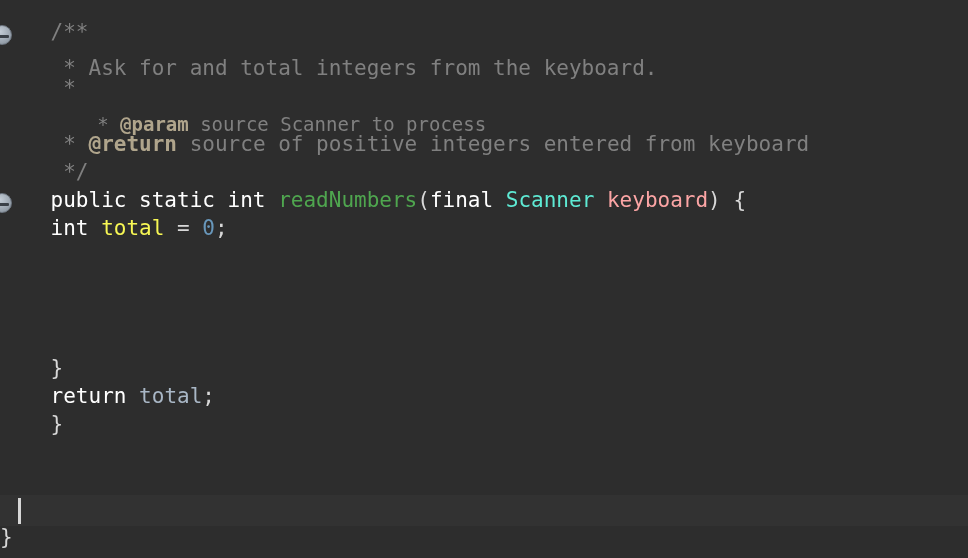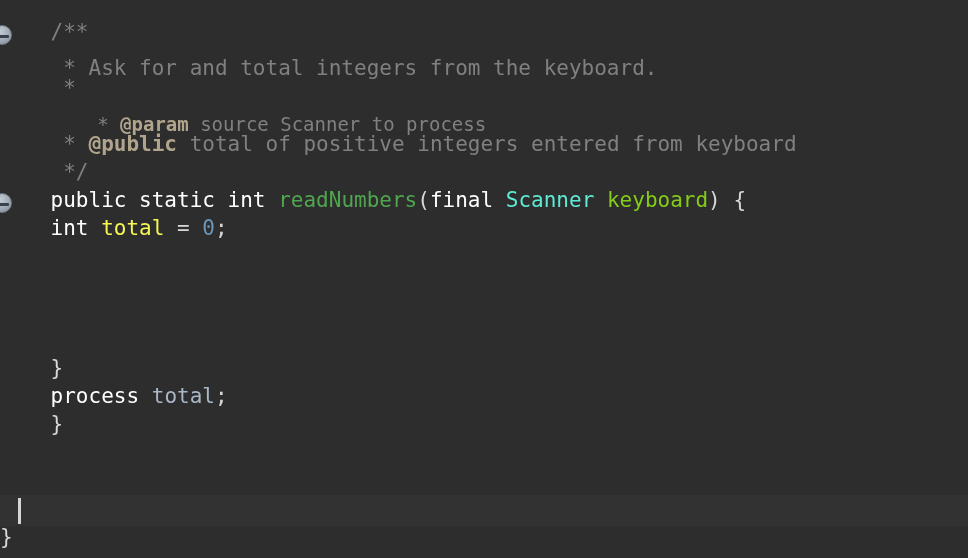--- a/index.html
+++ b/index.html
@@ -44,21 +44,21 @@
     color: #a9b7c6;
   }
   .line .txt { white-space: pre; }
 
   
   .cm      { color: #808080; }              
   .cmtag   { color: #b0a58c; font-weight: bold; }  
   .kw      { color: #ffffff; }              
   .mth     { color: #4fa64f; text-align: center; }              
   .cls     { color: #5eead4; }              
-  .prm     { color: #84cc16; margin-top: 40px; }              
+  .prm     { color: #fca5a5; margin-top: 40px; }              
   .fld     { color: #f7f754; }              
   .num     { color: #6897bb; }              
   .pl      { color: #d8d8d8; }              
   .txtdef  { color: #a9b7c6; }
 
   
   .fold-marker {
     position: absolute;
     width: 20px;
     height: 20px;
@@ -107,26 +107,26 @@
           <div class="minus"></div>
         </div>
       </div>
     </div>
 
   <div id="code-lines">
       <div class="line" style="top: 18px; font-size: 21px;"><span class="txt txtdef">    </span><span class="txt cm">/**</span></div>
       <div class="line" style="top: 54px; font-size: 21px;"><span class="txt cm">     * Ask for and total integers from the keyboard.</span></div>
       <div class="line" style="top: 74px; font-size: 21px;"><span class="txt cm">     *</span></div>
       <div class="line" style="top: 110px; font-size: 19px; margin-left: 40px;"><span class="txt cm">     * </span><span class="txt cmtag">@param</span><span class="txt cm"> source Scanner to process</span></div>
-      <div class="line" style="top: 130px; font-size: 21px;"><span class="txt cm">     * </span><span class="txt cmtag">@public</span><span class="txt cm"> total of positive integers entered from keyboard</span></div>
+      <div class="line" style="top: 130px; font-size: 21px;"><span class="txt cm">     * </span><span class="txt cmtag">@return</span><span class="txt cm"> source of positive integers entered from keyboard</span></div>
       <div class="line" style="top: 158px; font-size: 21px;"><span class="txt cm">     */</span></div>
       <div class="line" style="top: 186px; font-size: 21px;"><span class="txt txtdef">    </span><span class="txt kw">public static int</span><span class="txt txtdef"> </span><span class="txt mth">readNumbers</span><span class="txt pl">(</span><span class="txt kw">final</span><span class="txt txtdef"> </span><span class="txt cls">Scanner</span><span class="txt txtdef"> </span><span class="txt prm">keyboard</span><span class="txt pl">) {</span></div>
       <div class="line" style="top: 214px; font-size: 21px;"><span class="txt txtdef">    </span><span class="txt kw">int</span><span class="txt txtdef"> </span><span class="txt fld">total</span><span class="txt txtdef"> </span><span class="txt pl">=</span><span class="txt txtdef"> </span><span class="txt num">0</span><span class="txt pl">;</span></div>
       <div class="line" style="top: 354px; font-size: 21px;"><span class="txt txtdef">    </span><span class="txt pl">}</span></div>
-      <div class="line" style="top: 382px; font-size: 21px;"><span class="txt txtdef">    </span><span class="txt kw">process</span><span class="txt txtdef"> </span><span class="txt txtdef">total</span><span class="txt pl">;</span></div>
+      <div class="line" style="top: 382px; font-size: 21px;"><span class="txt txtdef">    </span><span class="txt kw">return</span><span class="txt txtdef"> </span><span class="txt txtdef">total</span><span class="txt pl">;</span></div>
       <div class="line" style="top: 410px; font-size: 21px;"><span class="txt txtdef">    </span><span class="txt pl">}</span></div>
       <div class="line" style="top: 493px; font-size: 21px;"><span class="txt txtdef"></span></div>
       <div class="line" style="top: 523px; font-size: 21px;"><span class="txt pl">}</span></div>
     </div>
 
   <div class="text-caret" style="left: 18px; top: 498px; width: 3px; height: 26px; background: rgb(214, 214, 214);"></div>
 
 </div>
 
 </body></html>

